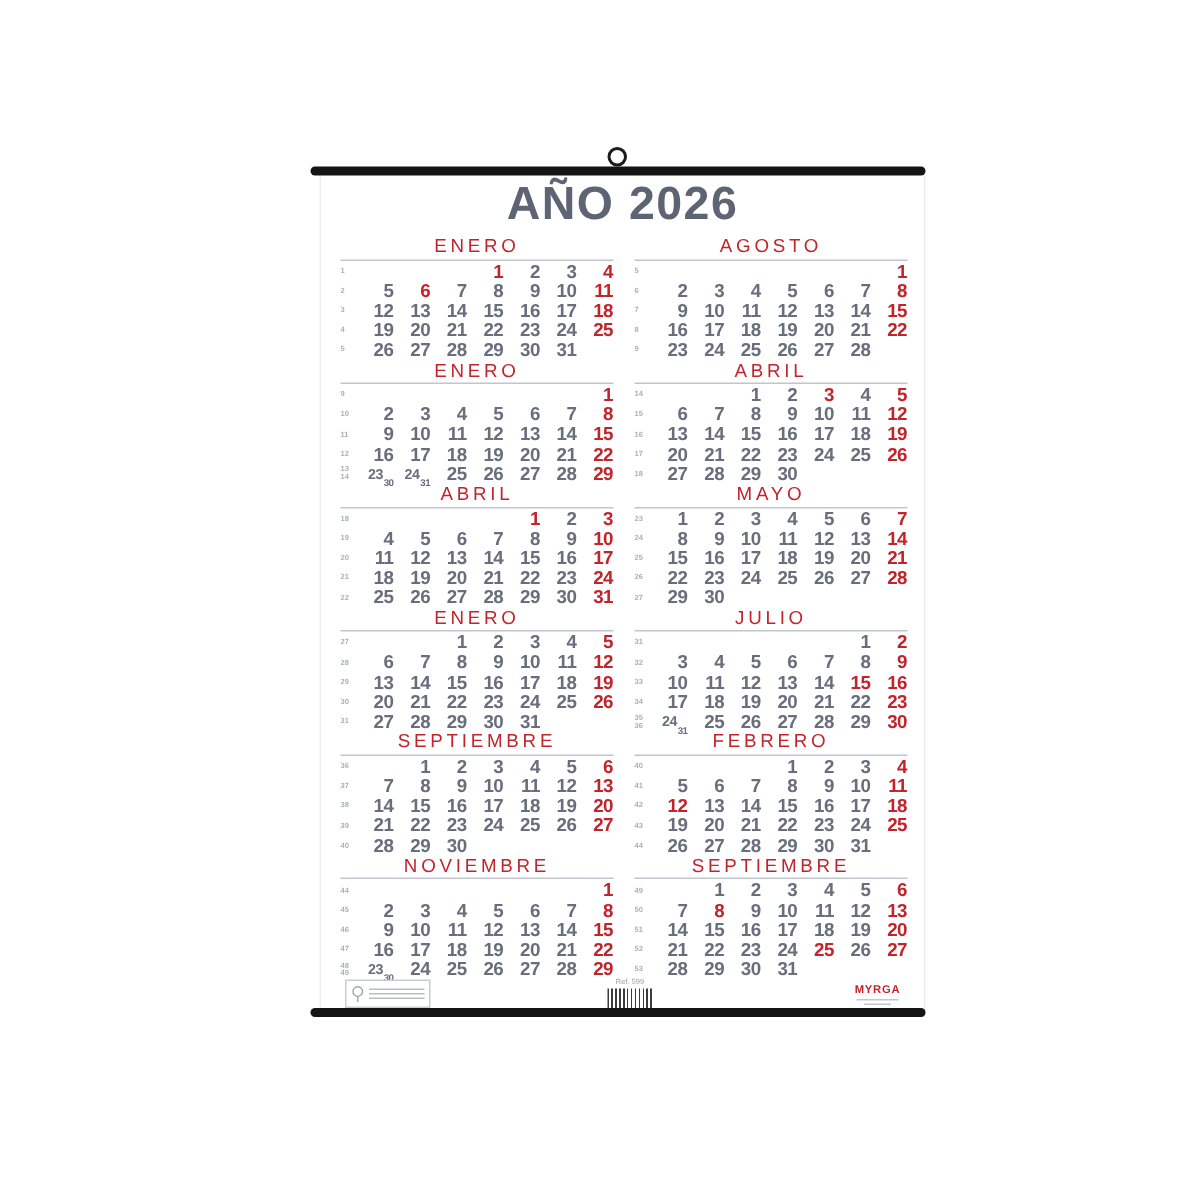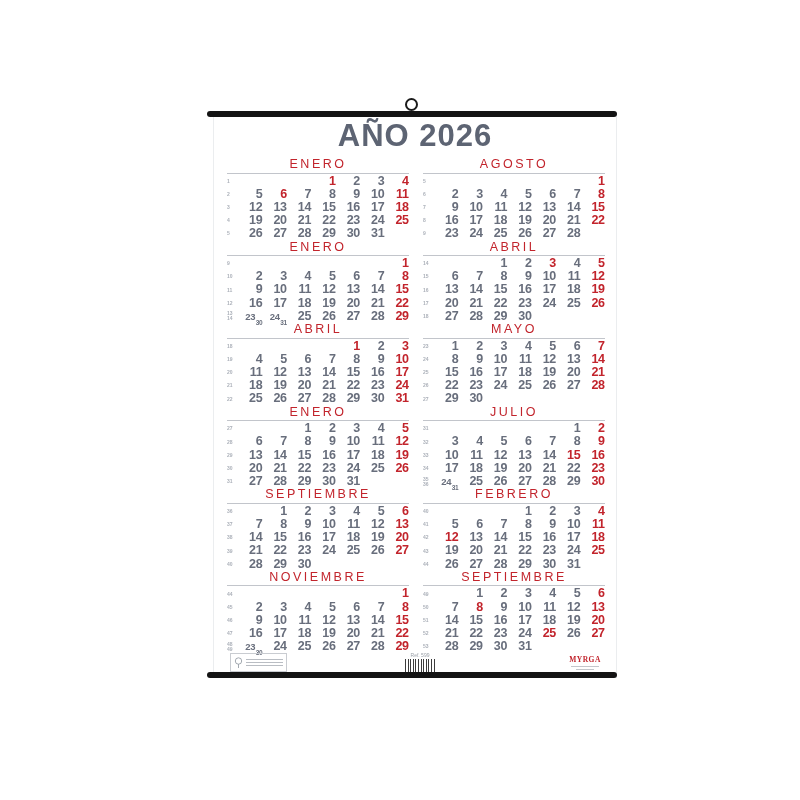--- a/index.html
+++ b/index.html
@@ -36,21 +36,21 @@
   
   .cert-box{position:absolute;left:16px;bottom:5px;width:57px;height:19px;
     border:1px solid #c9ccd1;display:flex;align-items:center;padding:0 3px;box-sizing:border-box;}
   .cert-lines{margin-left:3px;flex:1;}
   .cert-lines div{height:1.5px;background:#b9bdc3;margin:1.5px 0;}
   .barcode-wrap{position:absolute;left:183px;bottom:5px;width:46px;text-align:center;}
   .ref-label{font-size:5px;color:#9aa0a8;line-height:6px;}
   .barcode{margin:1px auto 0;width:30px;height:13px;
     background:repeating-linear-gradient(90deg,#3c3c3c 0 1px,#ffffff 1px 2.6px);}
   .brand-wrap{position:absolute;right:14px;bottom:7px;text-align:center;width:34px;}
-  .brand-name{font-size:7.5px;font-weight:bold;color:#c2242c;letter-spacing:0.5px;line-height:8px;font-family:Liberation Serif, serif;}
+  .brand-name{font-size:7.5px;font-weight:bold;color:#c2242c;letter-spacing:0.5px;line-height:8px;}
   .brand-tag{height:1.5px;background:#c3c6cb;margin:2px 3px 0;}
   .brand-tag.short{margin:1.5px 8px 0;}
 </style>
 </head>
 <body>
 
 <div class="stage">
 
   <span class="ring"></span>
   <div class="rail top"></div>

